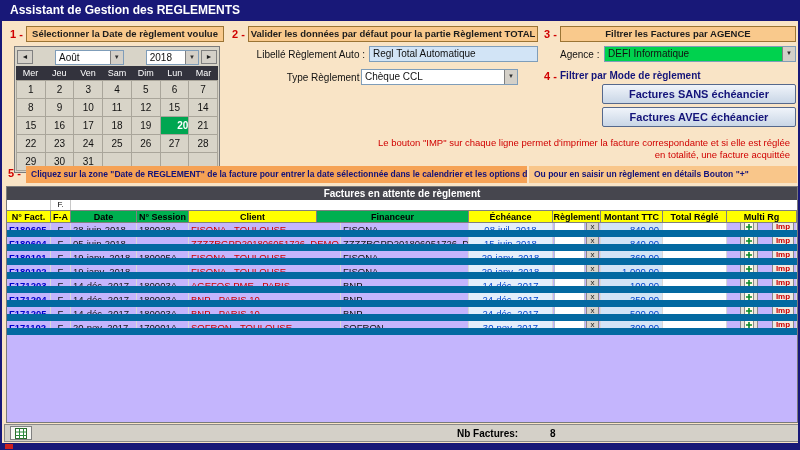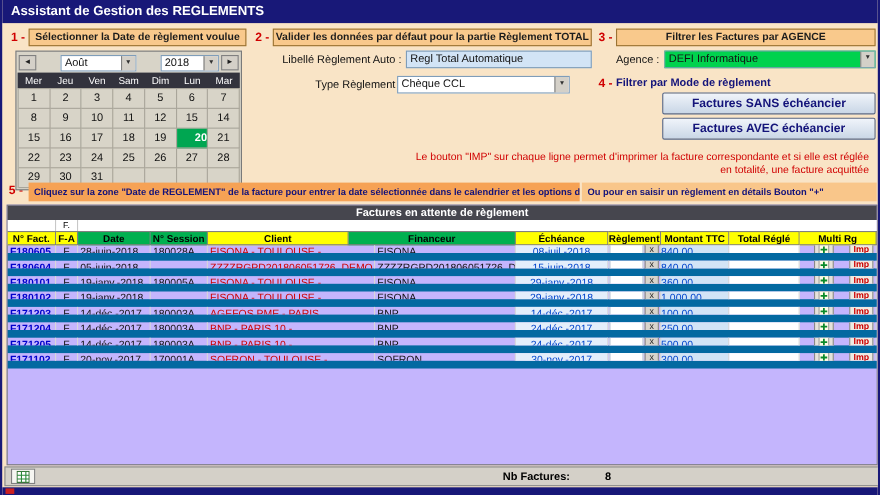--- a/index.html
+++ b/index.html
@@ -87,21 +87,21 @@
   .c-fact { color:#0000cc; font-weight:bold; padding-left:2px; }
   .c-fa { text-align:center; color:#111; }
   .c-date, .c-sess { padding-left:2px; color:#111; }
   .c-fin { color:#cc0000; padding-left:2px; }
   .c-cli { color:#111; padding-left:2px; }
   .c-ech { color:#0044cc; text-align:center; background:#e4eefb; }
   .c-reg { display:flex; align-items:center; padding:1px; gap:1px; }
   .reg-box { flex:1; height:11px; background:#fff; border:1px solid #b8c4d2; }
   .x-btn { width:13px; height:11px; background:#d8d4cc; border:1px solid #888; font-size:8px;
            line-height:9px; text-align:center; color:#222; cursor:default; }
-  .c-mont { background:#d2e4f6; color:#0044cc; padding-right:3px; }
+  .c-mont { background:#d2e4f6; color:#0044cc; text-align:right; padding-right:3px; }
   .c-tot { background:#fff; }
   .c-multi { display:flex; align-items:center; justify-content:flex-end; gap:14px; padding-right:2px; }
   .mini-btn { width:18px; height:11px; background:#e6e2da; border:1px solid #888;
               display:flex; align-items:center; justify-content:center; cursor:default; }
   .imp-btn { width:22px; height:11px; background:#eeeae2; border:1px solid #888; color:#cc0000;
              font-weight:bold; font-size:8px; line-height:9px; text-align:center; cursor:default; }
 
   
   .footer { position:absolute; left:2px; top:424px; width:796px; height:18px; background:#d4d0c8;
             border:1px solid #8a8a8a; display:flex; align-items:center; }

